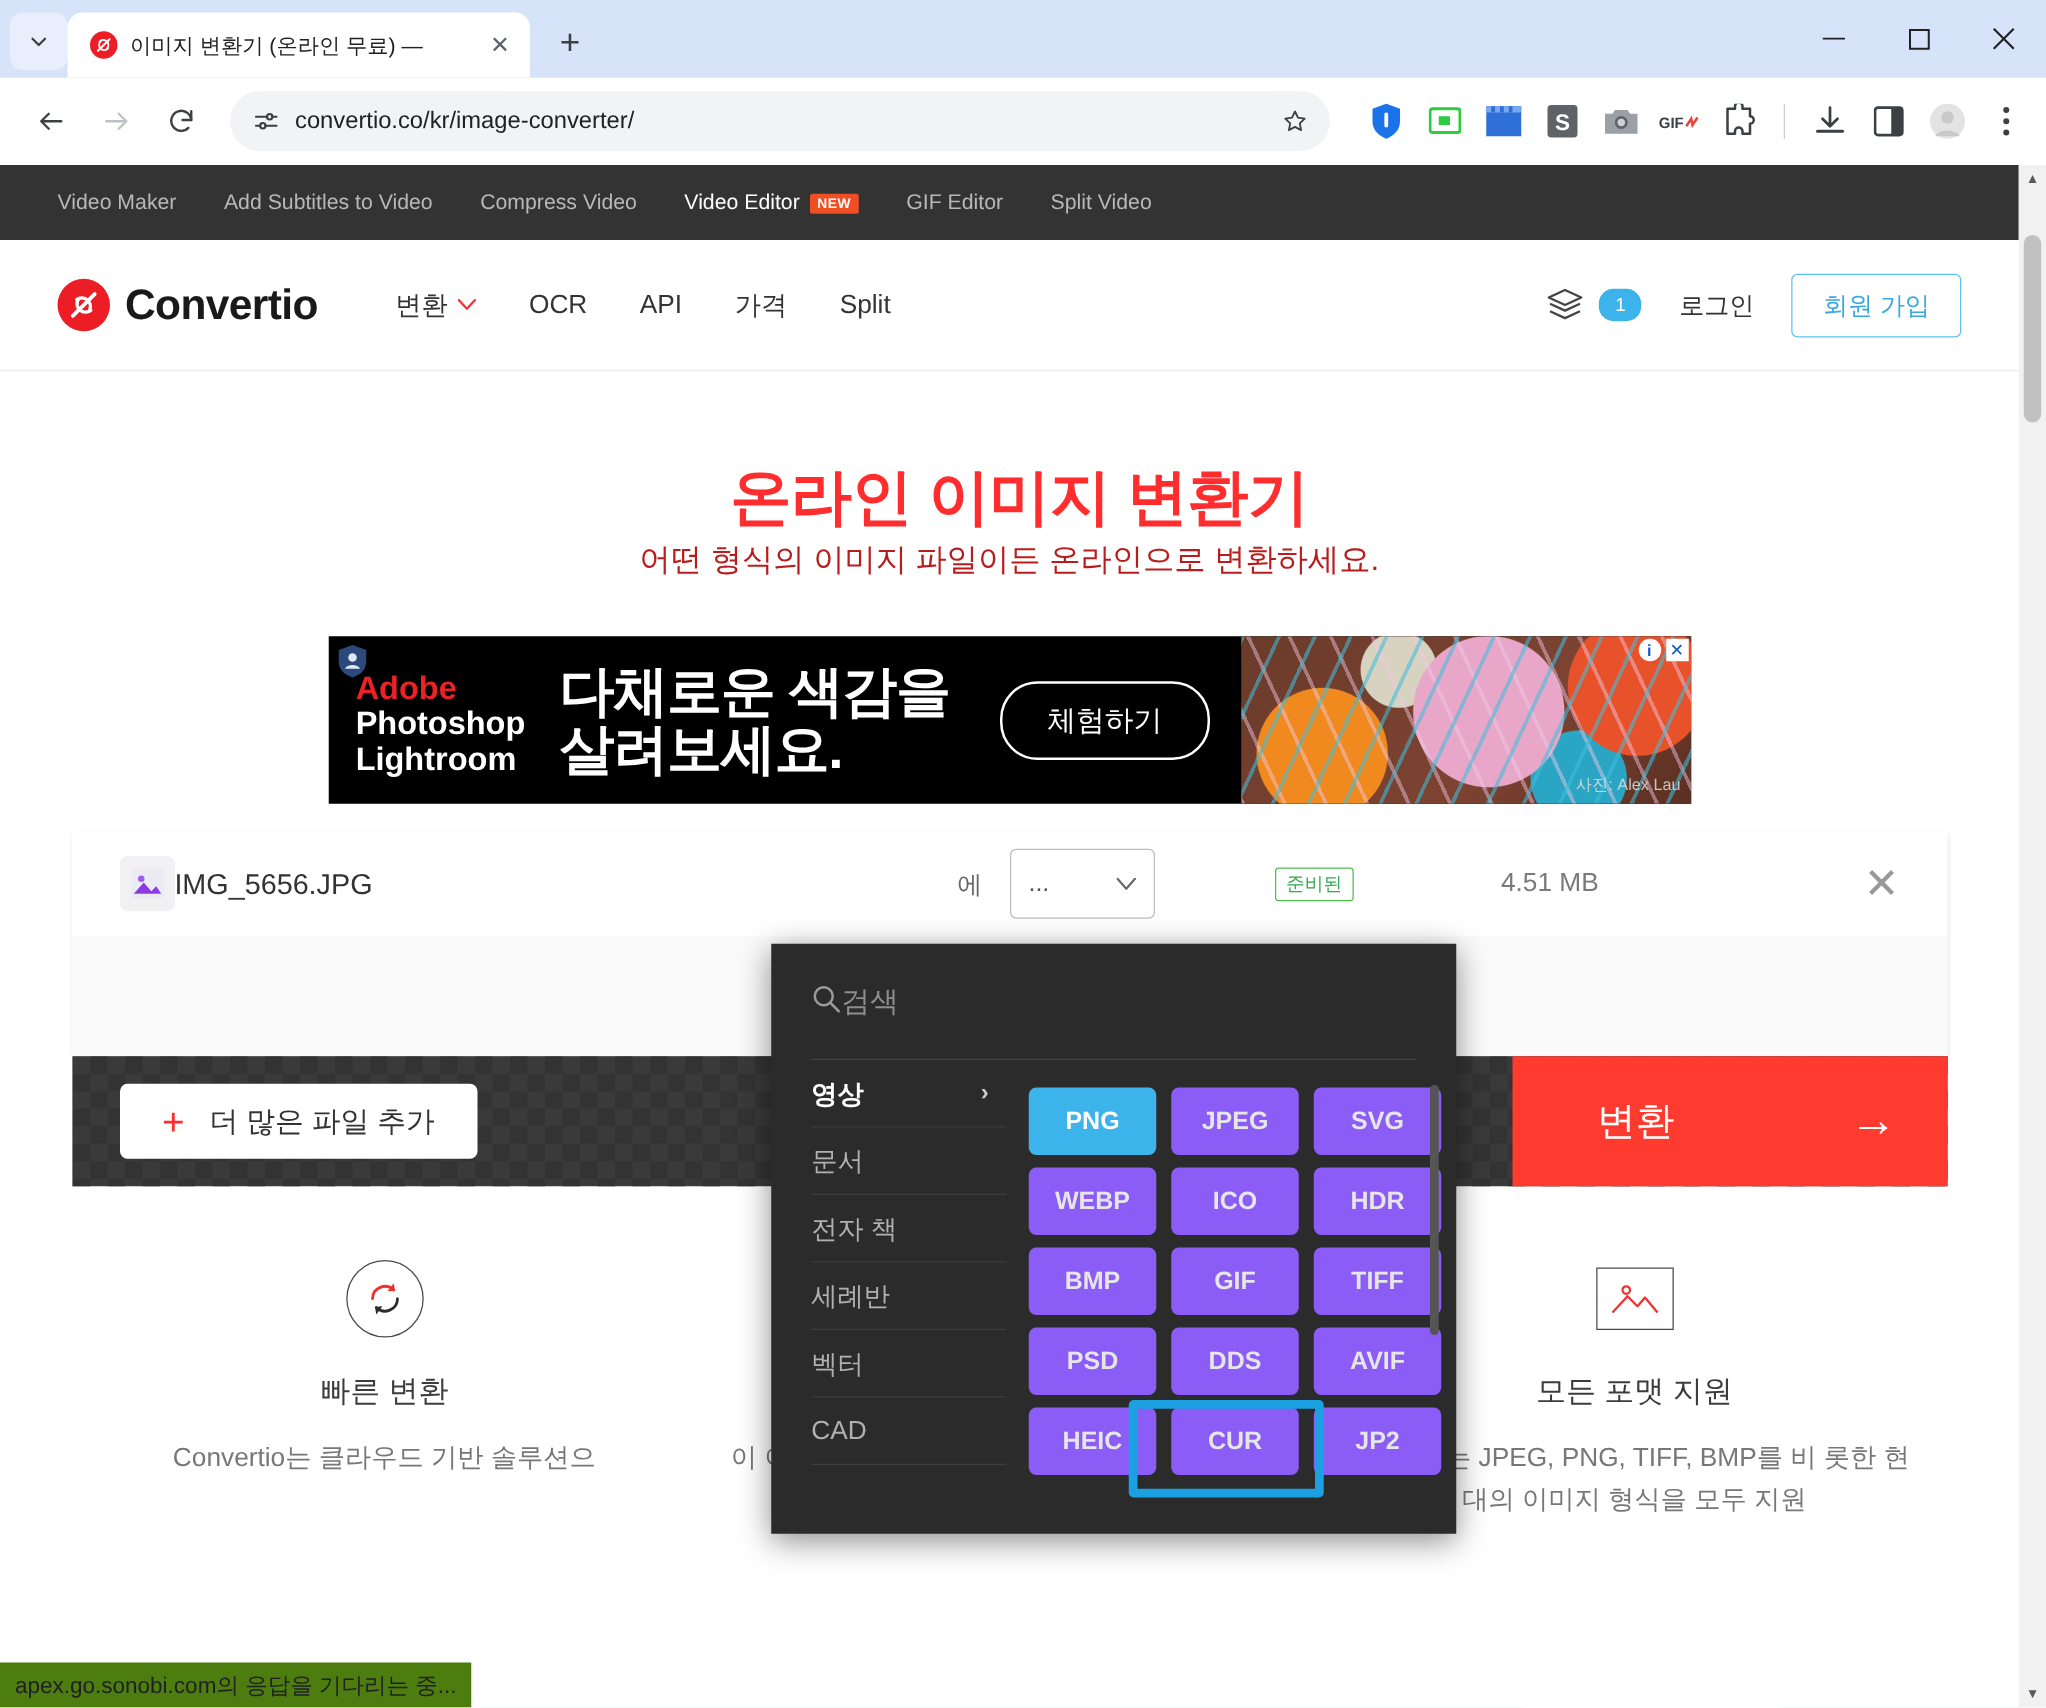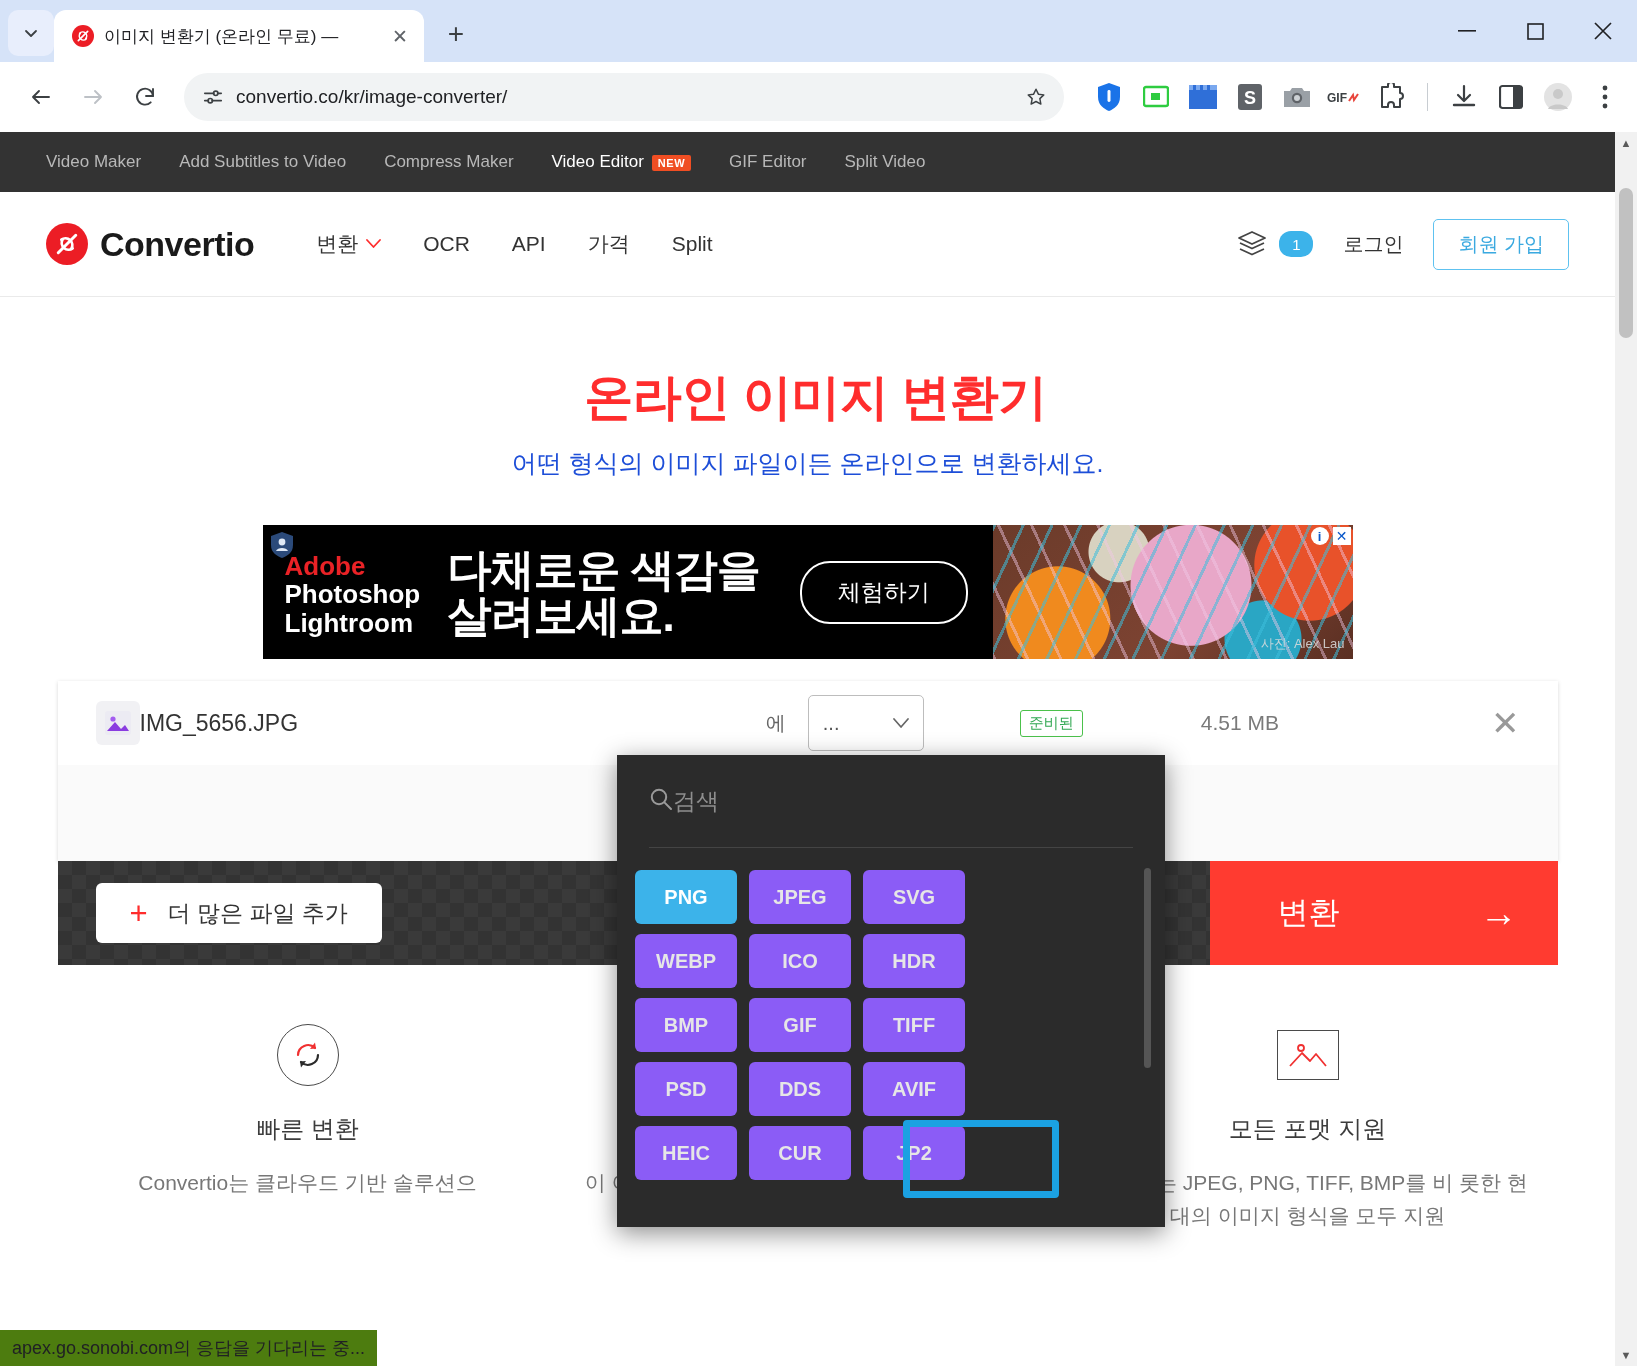--- a/index.html
+++ b/index.html
@@ -90,21 +90,21 @@
   .mainnav a { font-size: 21px; color:#333; text-decoration:none; display:flex;align-items:center;gap:8px;}
   .headright { margin-left:auto; display:flex; align-items:center; gap: 30px; }
   .filecount { display:flex; align-items:center; gap:12px; }
   .countbadge { background:#3cb3ea; color:#fff; border-radius: 12px; min-width:34px; height:26px;
      display:flex;align-items:center;justify-content:center;font-size:15px;padding:0 9px;}
   .login { font-size:20px;color:#333;text-decoration:none;}
   .signup { border:1.5px solid #5ec2f0; color:#3aa9e0; border-radius:5px; padding: 11px 24px; font-size:20px;}
 
   .hero { text-align:center; padding-top: 68px; }
   .hero h1 { color:#ff2d2d; font-size: 49px; font-weight: bold; letter-spacing:-.5px;padding-left:16px;}
-  .hero p { color:#1d4ed8; font-size: 25px; margin-top: 16px; }
+  .hero p { color:#b91c1c; font-size: 25px; margin-top: 0; }
 
   
   .adwrap { margin: 45px auto 0; width: 1090px; height: 134px; position:relative; }
   .adbanner { width:100%; height:100%; background:#000; display:flex; overflow:hidden; position:relative;}
   .adleft { width: 185px; padding: 28px 0 0 22px; }
   .adbrand1 { color:#ea2226; font-size:26px; font-weight:bold; line-height:1.05;}
   .adbrand2 { color:#fff; font-size:26px; font-weight:bold; line-height:1.12;}
   .adheadline { color:#fff; font-size: 44px; font-weight:bold; line-height: 1.05; padding-top: 22px; letter-spacing:-1px;}
   .adcta { display:flex; align-items:center; margin-left: 40px; }
   .adcta span { border:2px solid #fff; color:#fff; border-radius: 30px; padding: 14px 36px; font-size:23px; }
@@ -356,21 +356,21 @@
       </div>
     </div>
   </div>
 
   <div class="viewport">
     <div class="page">
 
       <div class="topnav">
         <a href="#">Video Maker</a>
         <a href="#">Add Subtitles to Video</a>
-        <a href="#">Compress Maker</a>
+        <a href="#">Compress Video</a>
         <a href="#" class="active"><span>Video Editor</span><span class="badge-new">NEW</span></a>
         <a href="#">GIF Editor</a>
         <a href="#">Split Video</a>
       </div>
 
       <div class="header">
         <div class="logo">
           <span class="mark">
             <svg width="30" height="30" viewBox="0 0 24 24">
                 <path d="M5 19 L19 5" stroke="#fff" stroke-width="2.4" stroke-linecap="round"></path>
@@ -524,20 +524,41 @@
         <span class="sicon">
           <svg width="24" height="24" viewBox="0 0 24 24">
               <circle cx="10" cy="10" r="7.2" stroke="#9a9a9a" stroke-width="2" fill="none"></circle>
               <path d="M15.4 15.4 L22 22" stroke="#9a9a9a" stroke-width="2" stroke-linecap="round"></path>
             </svg>
         </span>
         <input type="text" placeholder="검색" style="">
       </div>
       <div class="ddsep"></div>
       <div class="ddbody">
+        <div class="ddcats">
+          <div class="ddcat active">
+            <span>영상</span>
+            <span class="chev">›</span>
+          </div>
+          <div class="ddcat">
+            <span>문서</span>
+          </div>
+          <div class="ddcat">
+            <span>전자 책</span>
+          </div>
+          <div class="ddcat">
+            <span>세례반</span>
+          </div>
+          <div class="ddcat">
+            <span>벡터</span>
+          </div>
+          <div class="ddcat">
+            <span>CAD</span>
+          </div>
+        </div>
         <div class="ddgrid">
           <div class="fmt sel">PNG</div>
           <div class="fmt">JPEG</div>
           <div class="fmt">SVG</div>
           <div class="fmt">WEBP</div>
           <div class="fmt">ICO</div>
           <div class="fmt">HDR</div>
           <div class="fmt">BMP</div>
           <div class="fmt">GIF</div>
           <div class="fmt">TIFF</div>

